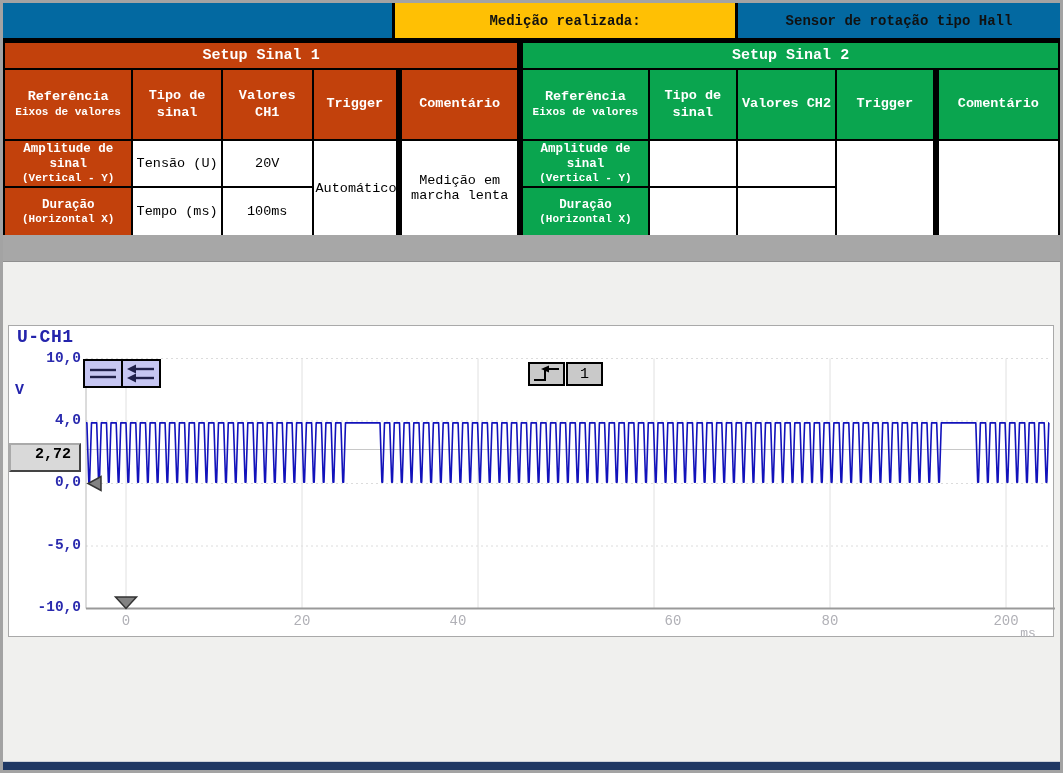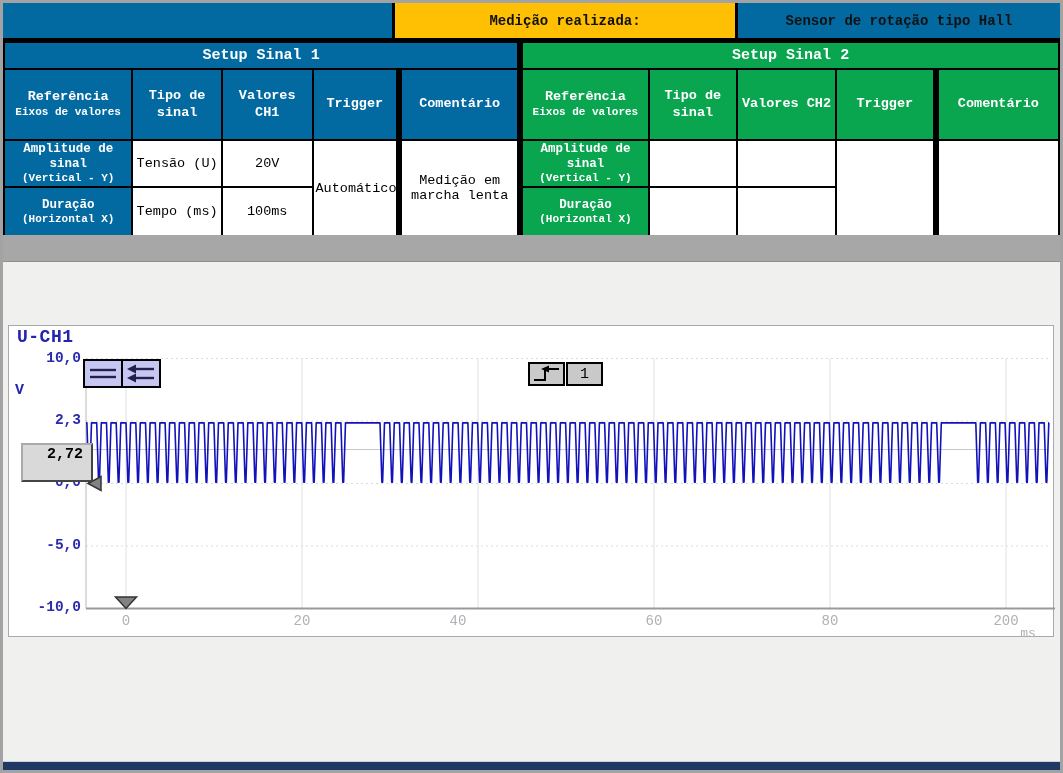--- a/index.html
+++ b/index.html
@@ -18,21 +18,21 @@
   .ts-c1 { width:389px; } .ts-c2 { width:340px; } .ts-c3 { flex:1; }
 
   
   table.setup { position:absolute; left:0; top:38px; width:1057px;
                 border-collapse:collapse; table-layout:fixed; background:#fff; }
   table.setup th, table.setup td { border:2px solid #000; text-align:center;
                 vertical-align:middle; padding:1px 2px; overflow:hidden; }
   .title-row th { height:27px; font-size:15px; font-weight:bold; color:#fff; }
   .head-row th { height:71px; font-size:13.5px; font-weight:bold; color:#fff; line-height:1.25; }
   .head-sub { font-size:11px; font-weight:bold; display:block; }
-  .bg-blue { background:#0369a1; }
+  .bg-blue { background:#c2410c; }
   .bg-green { background:#0aa54f; }
   .row-head { font-size:12.5px; font-weight:bold; color:#fff; line-height:1.2;margin-top:28px; }
   .row-head .head-sub { font-size:11px; }
   td.val { font-size:13.5px; color:#000; background:#fff; }
   tr.data-r1 td { height:47px; }
   tr.data-r2 td { height:49px; }
   .tl { border-left:6px solid #000 !important; }
 
   
   .gray-band { position:absolute; left:0; top:232px; width:1057px; height:27px;
@@ -45,24 +45,24 @@
   .ch-label { position:absolute; left:8px; top:1px; font-size:18px; font-weight:bold;
               color:#2424ac; letter-spacing:.5px; z-index:3; }
   .y-unit { position:absolute; left:6px; top:56px; font-size:15px; font-weight:bold;
             color:#2424ac; z-index:3; }
   .ytick { position:absolute; width:50px; text-align:right; font-size:14.5px;
            font-weight:bold; color:#2a2aae; z-index:3; }
   .xtick { position:absolute; width:44px; text-align:center; font-size:14px;
            color:#b0b0b6; top:287px; z-index:3; }
   .x-unit { position:absolute; left:1002px; top:300px; width:34px; text-align:center;
             font-size:13px; color:#b0b0b6; z-index:3; }
-  .cursor-box { position:absolute; left:0px; top:117px; width:72px; height:39px;
+  .cursor-box { position:absolute; left:0px; top:117px; width:72px; height:29px;
                 background:#d9d9d9; border:2px solid; border-color:#aaa #444 #444 #aaa;
                 font-size:15px; font-weight:600; color:#000; text-align:right;
-                padding:1px 8px 0 0; z-index:4;margin-left:12px; }
+                padding:1px 8px 0 0; z-index:4; }
   .pan-group { position:absolute; left:74px; top:33px; display:flex; z-index:4; }
   .pan-btn { width:40px; height:29px; background:#c6c6f2; border:2px solid #000;
              display:flex; align-items:center; justify-content:center; }
   .pan-btn + .pan-btn { margin-left:-2px; }
   .trig-group { position:absolute; left:519px; top:36px; display:flex; z-index:4; }
   .trig-box { width:37px; height:24px; background:#c9c9c9; border:2px solid #000;
               display:flex; align-items:center; justify-content:center; }
   .trig-box + .trig-box { margin-left:1px; }
   .trig-num { font-size:15px; color:#000; font-weight:500; }
 
@@ -177,29 +177,29 @@
         <line x1="77" y1="282.5" x2="1046" y2="282.5" stroke="#999" stroke-width="2"></line>
         <path d="M77,96.9 L77.9,96.9 L79.8,156.3 L80.6,156.3 L82.5,96.9 L87.7,96.9 L89.6,156.3 L90.4,156.3 L92.3,96.9 L97.5,96.9 L99.4,156.3 L100.1,156.3 L102,96.9 L107.2,96.9 L109.2,156.3 L109.9,156.3 L111.8,96.9 L117,96.9 L118.9,156.3 L119.7,156.3 L121.6,96.9 L126.8,96.9 L128.7,156.3 L129.4,156.3 L131.3,96.9 L136.5,96.9 L138.5,156.3 L139.2,156.3 L141.1,96.9 L146.3,96.9 L148.2,156.3 L149,156.3 L150.9,96.9 L156.1,96.9 L158,156.3 L158.7,156.3 L160.6,96.9 L165.8,96.9 L167.8,156.3 L168.5,156.3 L170.4,96.9 L175.6,96.9 L177.5,156.3 L178.3,156.3 L180.2,96.9 L185.4,96.9 L187.3,156.3 L188,156.3 L190,96.9 L195.1,96.9 L197.1,156.3 L197.8,156.3 L199.7,96.9 L204.9,96.9 L206.8,156.3 L207.6,156.3 L209.5,96.9 L214.7,96.9 L216.6,156.3 L217.3,156.3 L219.3,96.9 L224.4,96.9 L226.4,156.3 L227.1,156.3 L229,96.9 L234.2,96.9 L236.1,156.3 L236.9,156.3 L238.8,96.9 L244,96.9 L245.9,156.3 L246.6,156.3 L248.6,96.9 L253.8,96.9 L255.7,156.3 L256.4,156.3 L258.3,96.9 L263.5,96.9 L265.4,156.3 L266.2,156.3 L268.1,96.9 L273.3,96.9 L275.2,156.3 L275.9,156.3 L277.9,96.9 L283.1,96.9 L285,156.3 L285.7,156.3 L287.6,96.9 L292.8,96.9 L294.7,156.3 L295.5,156.3 L297.4,96.9 L302.6,96.9 L304.5,156.3 L305.2,156.3 L307.2,96.9 L312.4,96.9 L314.3,156.3 L315,156.3 L316.9,96.9 L322.1,96.9 L324,156.3 L324.8,156.3 L326.7,96.9 L331.9,96.9 L333.8,156.3 L334.6,156.3 L336.5,96.9 L371,96.9 L372.9,156.3 L373.6,156.3 L375.5,96.9 L380.7,96.9 L382.7,156.3 L383.4,156.3 L385.3,96.9 L390.5,96.9 L392.4,156.3 L393.2,156.3 L395.1,96.9 L400.3,96.9 L402.2,156.3 L402.9,156.3 L404.8,96.9 L410,96.9 L412,156.3 L412.7,156.3 L414.6,96.9 L419.8,96.9 L421.7,156.3 L422.5,156.3 L424.4,96.9 L429.6,96.9 L431.5,156.3 L432.2,156.3 L434.2,96.9 L439.3,96.9 L441.3,156.3 L442,156.3 L443.9,96.9 L449.1,96.9 L451,156.3 L451.8,156.3 L453.7,96.9 L458.9,96.9 L460.8,156.3 L461.5,156.3 L463.5,96.9 L468.6,96.9 L470.6,156.3 L471.3,156.3 L473.2,96.9 L478.4,96.9 L480.3,156.3 L481.1,156.3 L483,96.9 L488.2,96.9 L490.1,156.3 L490.8,156.3 L492.8,96.9 L498,96.9 L499.9,156.3 L500.6,156.3 L502.5,96.9 L507.7,96.9 L509.6,156.3 L510.4,156.3 L512.3,96.9 L517.5,96.9 L519.4,156.3 L520.1,156.3 L522.1,96.9 L527.3,96.9 L529.2,156.3 L529.9,156.3 L531.8,96.9 L537,96.9 L538.9,156.3 L539.7,156.3 L541.6,96.9 L546.8,96.9 L548.7,156.3 L549.4,156.3 L551.4,96.9 L556.6,96.9 L558.5,156.3 L559.2,156.3 L561.1,96.9 L566.3,96.9 L568.2,156.3 L569,156.3 L570.9,96.9 L576.1,96.9 L578,156.3 L578.8,156.3 L580.7,96.9 L585.9,96.9 L587.8,156.3 L588.5,156.3 L590.4,96.9 L595.6,96.9 L597.6,156.3 L598.3,156.3 L600.2,96.9 L605.4,96.9 L607.3,156.3 L608.1,156.3 L610,96.9 L615.2,96.9 L617.1,156.3 L617.8,156.3 L619.7,96.9 L624.9,96.9 L626.9,156.3 L627.6,156.3 L629.5,96.9 L634.7,96.9 L636.6,156.3 L637.4,156.3 L639.3,96.9 L644.5,96.9 L646.4,156.3 L647.1,156.3 L649,96.9 L654.2,96.9 L656.2,156.3 L656.9,156.3 L658.8,96.9 L664,96.9 L665.9,156.3 L666.7,156.3 L668.6,96.9 L673.8,96.9 L675.7,156.3 L676.4,156.3 L678.4,96.9 L683.5,96.9 L685.5,156.3 L686.2,156.3 L688.1,96.9 L693.3,96.9 L695.2,156.3 L696,156.3 L697.9,96.9 L703.1,96.9 L705,156.3 L705.7,156.3 L707.7,96.9 L712.8,96.9 L714.8,156.3 L715.5,156.3 L717.4,96.9 L722.6,96.9 L724.5,156.3 L725.3,156.3 L727.2,96.9 L732.4,96.9 L734.3,156.3 L735,156.3 L737,96.9 L742.2,96.9 L744.1,156.3 L744.8,156.3 L746.7,96.9 L751.9,96.9 L753.8,156.3 L754.6,156.3 L756.5,96.9 L761.7,96.9 L763.6,156.3 L764.3,156.3 L766.3,96.9 L771.5,96.9 L773.4,156.3 L774.1,156.3 L776,96.9 L781.2,96.9 L783.1,156.3 L783.9,156.3 L785.8,96.9 L791,96.9 L792.9,156.3 L793.6,156.3 L795.6,96.9 L800.8,96.9 L802.7,156.3 L803.4,156.3 L805.3,96.9 L810.5,96.9 L812.4,156.3 L813.2,156.3 L815.1,96.9 L820.3,96.9 L822.2,156.3 L823,156.3 L824.9,96.9 L830.1,96.9 L832,156.3 L832.7,156.3 L834.6,96.9 L839.8,96.9 L841.8,156.3 L842.5,156.3 L844.4,96.9 L849.6,96.9 L851.5,156.3 L852.3,156.3 L854.2,96.9 L859.4,96.9 L861.3,156.3 L862,156.3 L863.9,96.9 L869.1,96.9 L871.1,156.3 L871.8,156.3 L873.7,96.9 L878.9,96.9 L880.8,156.3 L881.6,156.3 L883.5,96.9 L888.7,96.9 L890.6,156.3 L891.3,156.3 L893.2,96.9 L898.4,96.9 L900.4,156.3 L901.1,156.3 L903,96.9 L908.2,96.9 L910.1,156.3 L910.9,156.3 L912.8,96.9 L918,96.9 L919.9,156.3 L920.6,156.3 L922.6,96.9 L927.7,96.9 L929.7,156.3 L930.4,156.3 L932.3,96.9 L966.8,96.9 L968.7,156.3 L969.5,156.3 L971.4,96.9 L976.6,96.9 L978.5,156.3 L979.2,156.3 L981.2,96.9 L986.4,96.9 L988.3,156.3 L989,156.3 L990.9,96.9 L996.1,96.9 L998,156.3 L998.8,156.3 L1000.7,96.9 L1005.9,96.9 L1007.8,156.3 L1008.5,156.3 L1010.5,96.9 L1015.7,96.9 L1017.6,156.3 L1018.3,156.3 L1020.2,96.9 L1025.4,96.9 L1027.3,156.3 L1028.1,156.3 L1030,96.9 L1035.2,96.9 L1037.1,156.3 L1037.8,156.3 L1039.8,96.9 L1040.1,96.9" fill="none" stroke="#1212bb" stroke-width="1.6" stroke-linejoin="round"></path>
         <polygon points="92,150.5 92,164.5 79,157.5" fill="#828282" stroke="#333" stroke-width="1.5"></polygon>
         <polygon points="106.5,271 127.5,271 117,282.5" fill="#828282" stroke="#333" stroke-width="1.5"></polygon>
       </svg>
 
     <div class="ch-label">U-CH1</div>
     <div class="y-unit">V</div>
 
     <div class="ytick" style="left:22px; top:24px;">10,0</div>
-    <div class="ytick" style="left:22px; top:86px;">2,3</div>
+    <div class="ytick" style="left:22px; top:86px;">4,0</div>
     <div class="ytick" style="left:22px; top:148px;">0,0</div>
     <div class="ytick" style="left:22px; top:211px;">-5,0</div>
     <div class="ytick" style="left:22px; top:273px;">-10,0</div>
 
     <div class="xtick" style="left:95px;">0</div>
     <div class="xtick" style="left:271px;">20</div>
     <div class="xtick" style="left:427px;">40</div>
-    <div class="xtick" style="left:623px;">60</div>
+    <div class="xtick" style="left:642px;">60</div>
     <div class="xtick" style="left:799px;">80</div>
     <div class="xtick" style="left:975px;">200</div>
     <div class="x-unit">ms</div>
 
     <div class="cursor-box">2,72</div>
 
     <div class="pan-group">
       <div class="pan-btn">
         <svg width="34" height="25" viewBox="0 0 34 25">
           <line x1="4" y1="9" x2="30" y2="9" stroke="#20204a" stroke-width="2.4"></line>

